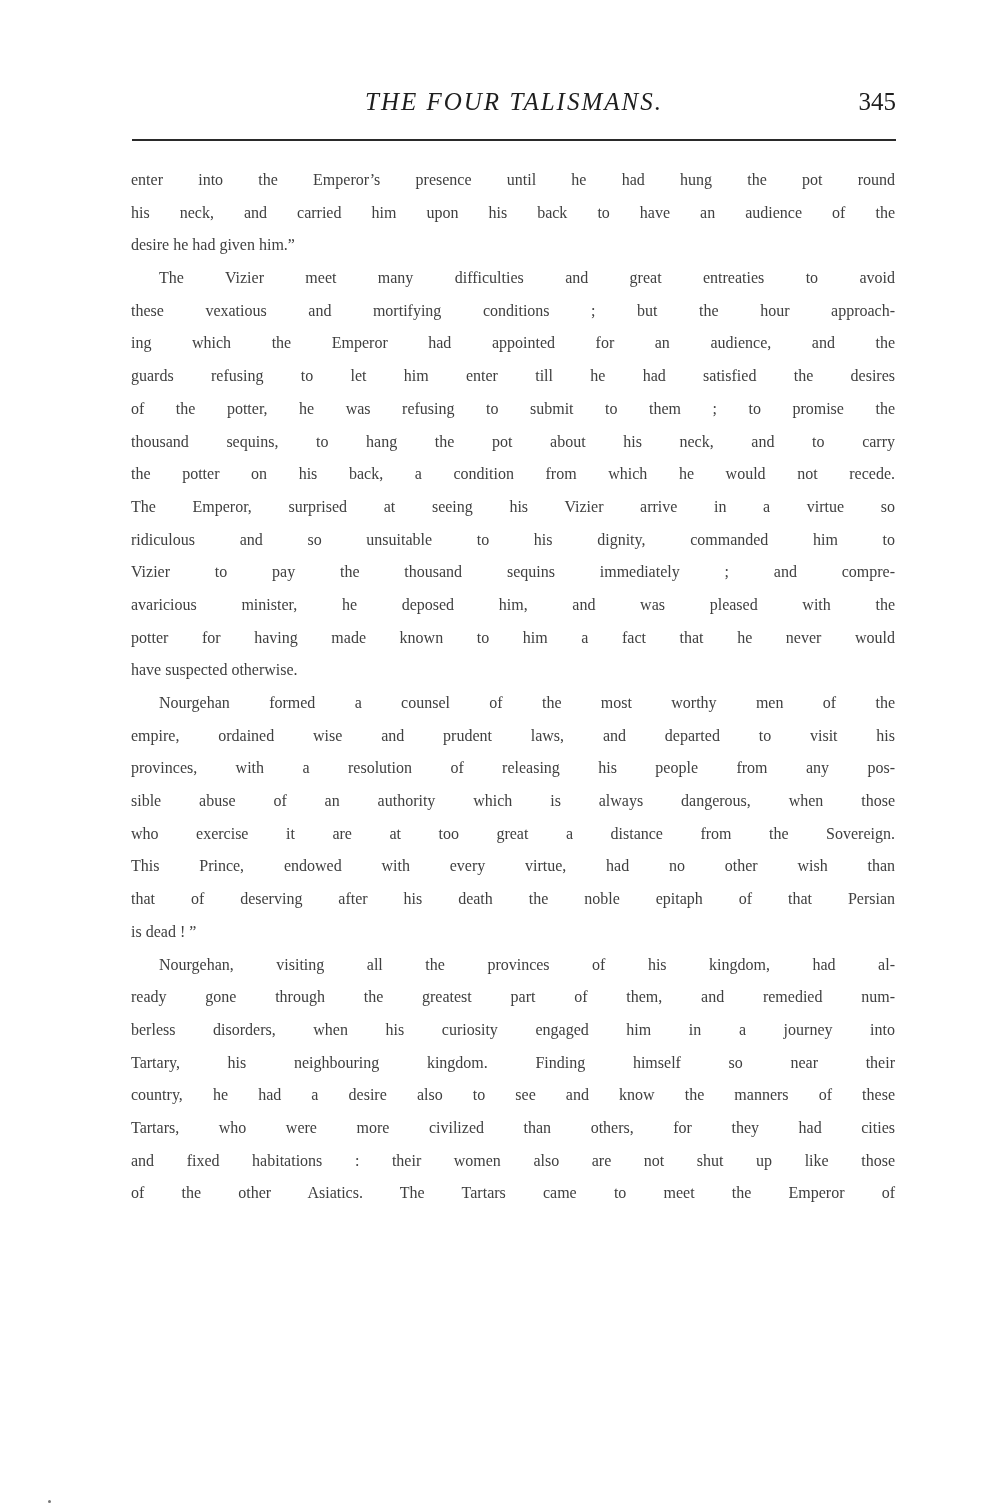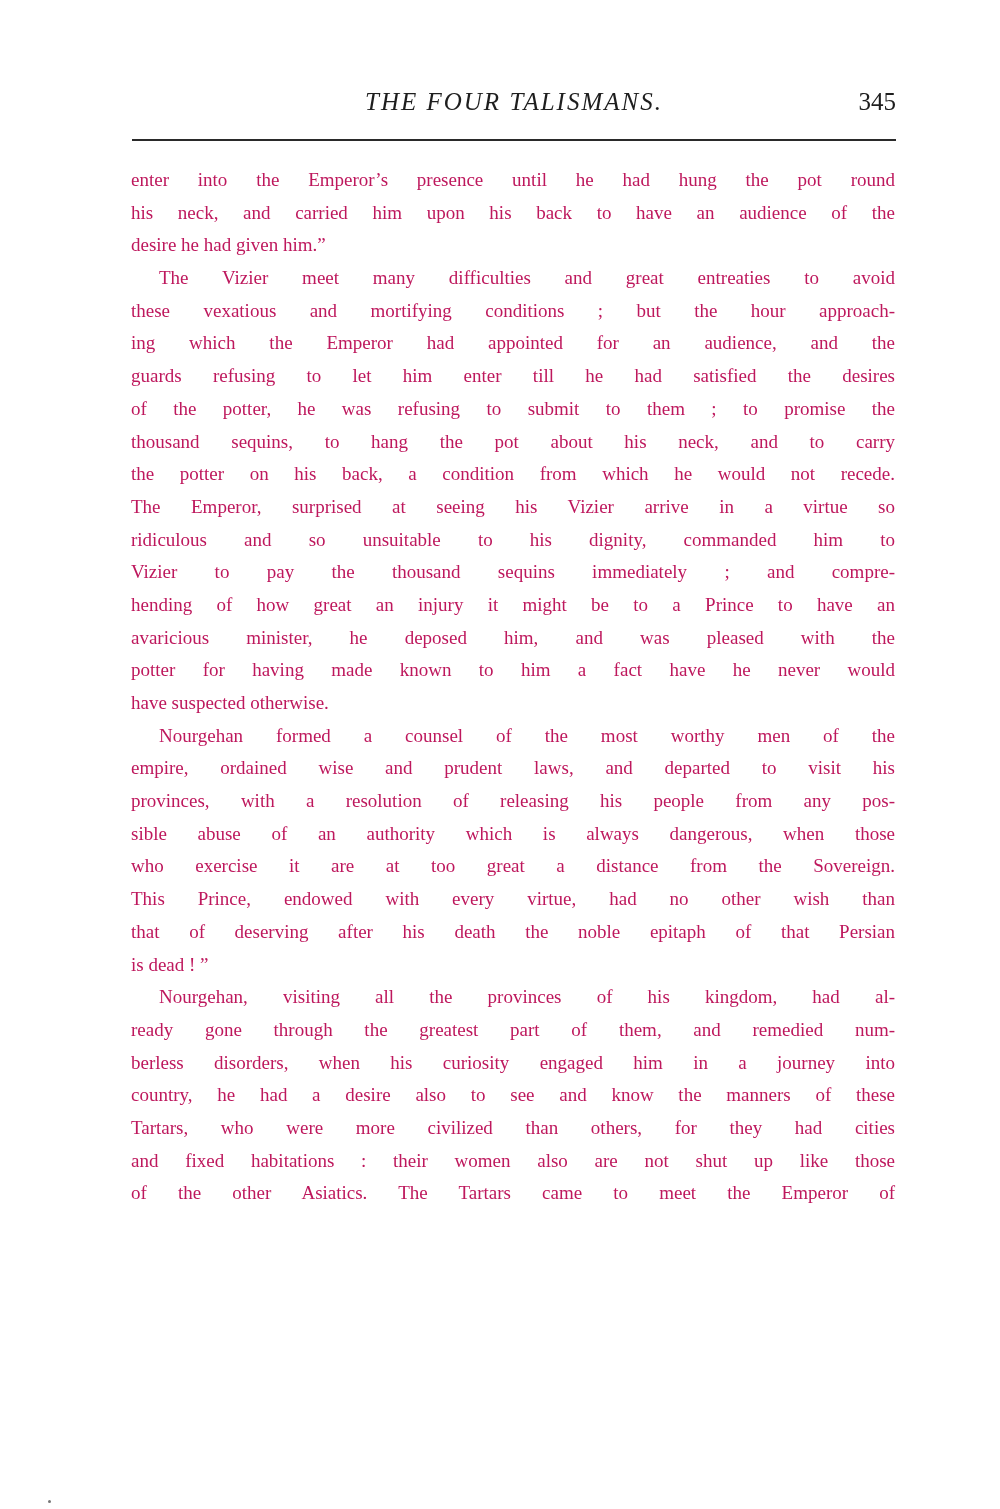--- a/index.html
+++ b/index.html
@@ -55,25 +55,25 @@
     }
     .text-block {
       position: absolute;
       left: 97px;
       top: 164px;
       width: 764px;
     }
     .line {
       height: 32.7px;
       line-height: 32.7px;
-      font-size: 19px;
+      font-size: 16px;
       white-space: nowrap;
       text-align: justify;
       text-align-last: justify;
-      color: #be185d;
+      color: #404040;
     }
     .line.last {
       text-align-last: left;
     }
     .line.indent {
       padding-left: 28px;
     }
     .paragraph { margin: 0; }
     .stray-mark {
       position: absolute;
@@ -106,41 +106,41 @@
       <div class="line indent">The Vizier meet many difficulties and great entreaties to avoid</div>
       <div class="line">these vexatious and mortifying conditions ; but the hour approach-</div>
       <div class="line">ing which the Emperor had appointed for an audience, and the</div>
       <div class="line">guards refusing to let him enter till he had satisfied the desires</div>
       <div class="line">of the potter, he was refusing to submit to them ; to promise the</div>
       <div class="line">thousand sequins, to hang the pot about his neck, and to carry</div>
       <div class="line">the potter on his back, a condition from which he would not recede.</div>
       <div class="line">The Emperor, surprised at seeing his Vizier arrive in a virtue so</div>
       <div class="line">ridiculous and so unsuitable to his dignity, commanded him to</div>
       <div class="line">Vizier to pay the thousand sequins immediately ; and compre-</div>
-      <div class="line">hending of how great an injury it might be to a Prince to have an</div>
       <div class="line">avaricious minister, he deposed him, and was pleased with the</div>
-      <div class="line">potter for having made known to him a fact have he never would</div>
+      <div class="line">potter for having made known to him a fact that he never would</div>
       <div class="line last">have suspected otherwise.</div>
     </div>
 
     <div class="paragraph">
       <div class="line indent">Nourgehan formed a counsel of the most worthy men of the</div>
       <div class="line">empire, ordained wise and prudent laws, and departed to visit his</div>
       <div class="line">provinces, with a resolution of releasing his people from any pos-</div>
       <div class="line">sible abuse of an authority which is always dangerous, when those</div>
       <div class="line">who exercise it are at too great a distance from the Sovereign.</div>
       <div class="line">This Prince, endowed with every virtue, had no other wish than</div>
       <div class="line">that of deserving after his death the noble epitaph of that Persian</div>
       <div class="line last">is dead ! ”</div>
     </div>
 
     <div class="paragraph">
       <div class="line indent">Nourgehan, visiting all the provinces of his kingdom, had al-</div>
       <div class="line">ready gone through the greatest part of them, and remedied num-</div>
       <div class="line">berless disorders, when his curiosity engaged him in a journey into</div>
+      <div class="line">Tartary, his neighbouring kingdom. Finding himself so near their</div>
       <div class="line">country, he had a desire also to see and know the manners of these</div>
       <div class="line">Tartars, who were more civilized than others, for they had cities</div>
       <div class="line">and fixed habitations : their women also are not shut up like those</div>
       <div class="line">of the other Asiatics. The Tartars came to meet the Emperor of</div>
     </div>
 
   </div>
 
   <div class="stray-mark" style="left:14px; top:1500px;"></div>
 </div>

